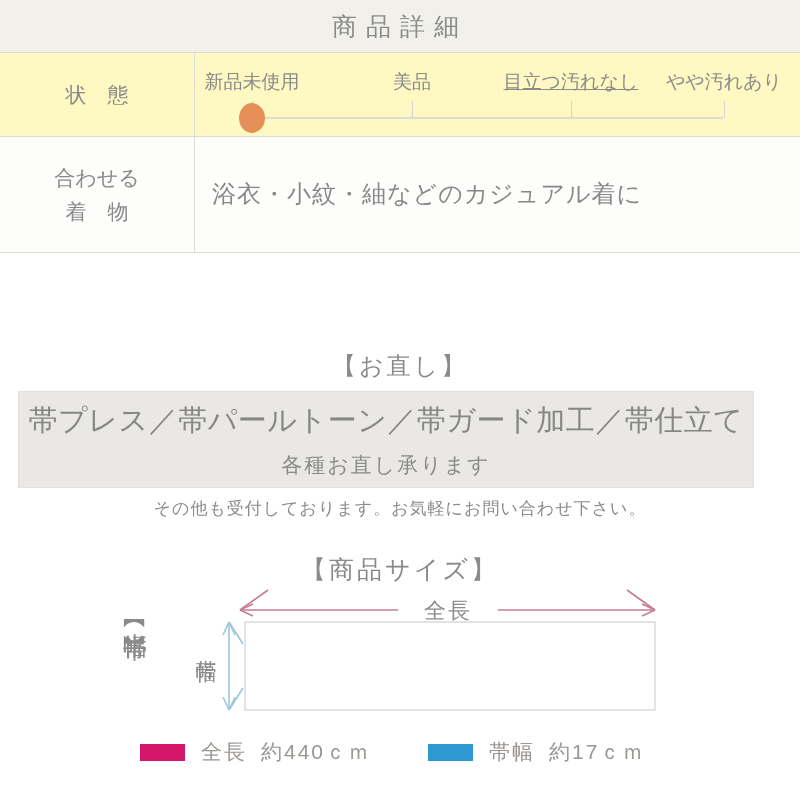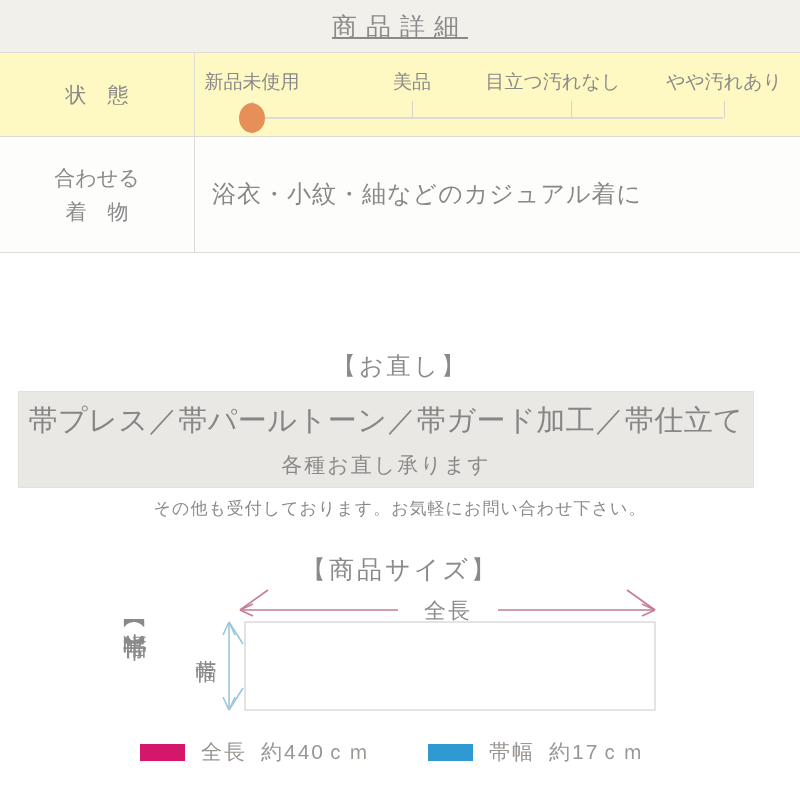--- a/index.html
+++ b/index.html
@@ -7,21 +7,21 @@
     width:800px;height:800px;position:relative;overflow:hidden;
     background:#ffffff;
     font-family:"Liberation Sans","DejaVu Sans",sans-serif;
     color:#8a8a8a;
     -webkit-font-smoothing:antialiased;
   }
   
   .header-band{
     position:absolute;left:0;top:0;width:800px;height:52px;
     background:#f1f0ea;border-bottom:1px solid #dcdbd5;
-    display:flex;align-items:center;justify-content:center;text-decoration:underline;
+    display:flex;align-items:center;justify-content:center;
   }
   .page-title{font-size:25px;letter-spacing:9px;color:#8a8a8a;}
   
   .spec-table{position:absolute;left:0;top:53px;width:800px;}
   .spec-row{position:relative;width:800px;box-sizing:border-box;border-bottom:1px solid #dcdbd5;}
   .row-name{height:95px;background:#fdfdfc;}
   .row-cond{height:84px;background:#fef9c3;}
   .row-kimono{height:116px;background:#fdfdfc;}
   .label-cell{
     position:absolute;left:0;top:0;width:195px;height:100%;
@@ -86,21 +86,21 @@
 <div class="spec-table">
 
 
   <div class="spec-row row-cond">
     <div class="label-cell" style="border-right-color:#e0ded8;">
       <span>状　態</span>
     </div>
     <div style="position:absolute;left:0;top:0;width:800px;height:84px;">
       <span class="cond-label" style="left:252px;">新品未使用</span>
       <span class="cond-label" style="left:412px;">美品</span>
-      <span class="cond-label" style="left:553px;">目立つ汚れなし</span>
+      <span class="cond-label" style="left:571px;text-decoration:underline;">目立つ汚れなし</span>
       <span class="cond-label" style="left:724px;">やや汚れあり</span>
       <div class="cond-line" style="left:252px;width:471px;"></div>
       <div class="cond-tick" style="left:252px;"></div>
       <div class="cond-tick" style="left:412px;"></div>
       <div class="cond-tick" style="left:571px;"></div>
       <div class="cond-tick" style="left:724px;"></div>
       <div class="cond-dot" style="left:239px;"></div>
     </div>
   </div>
 

